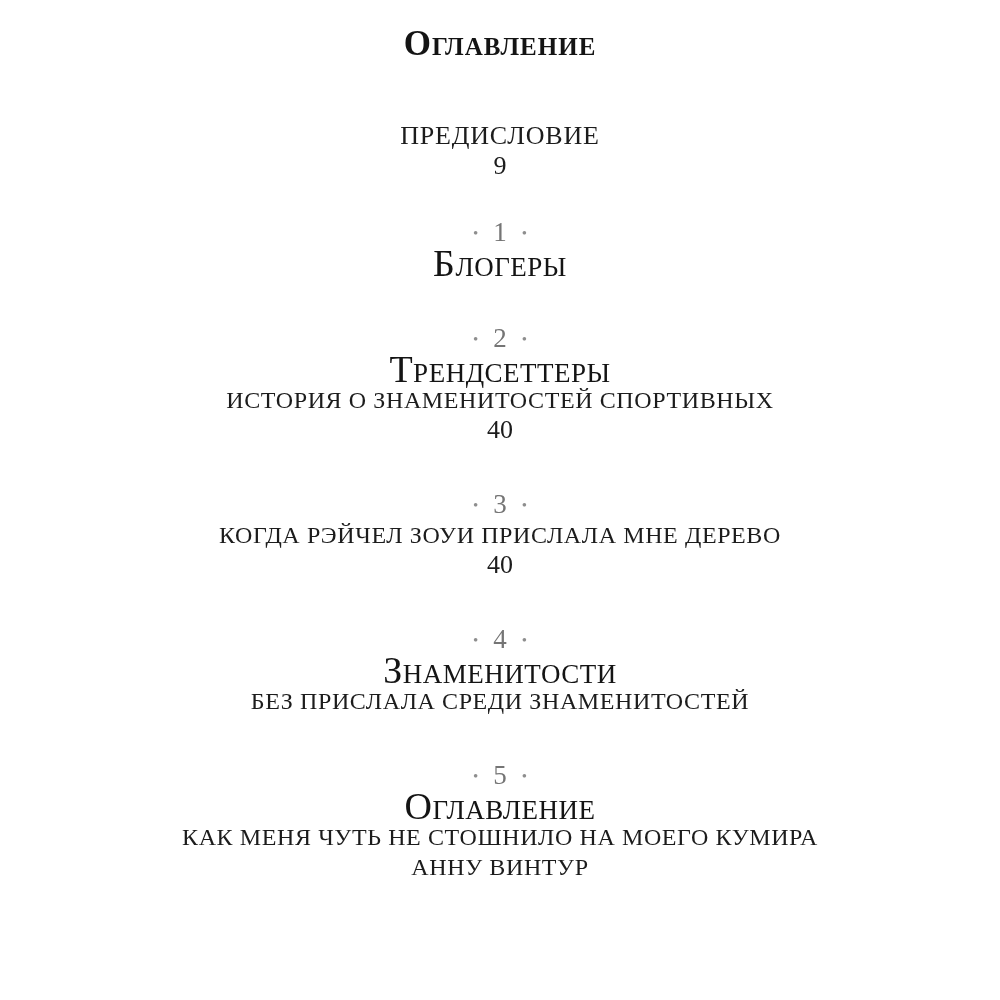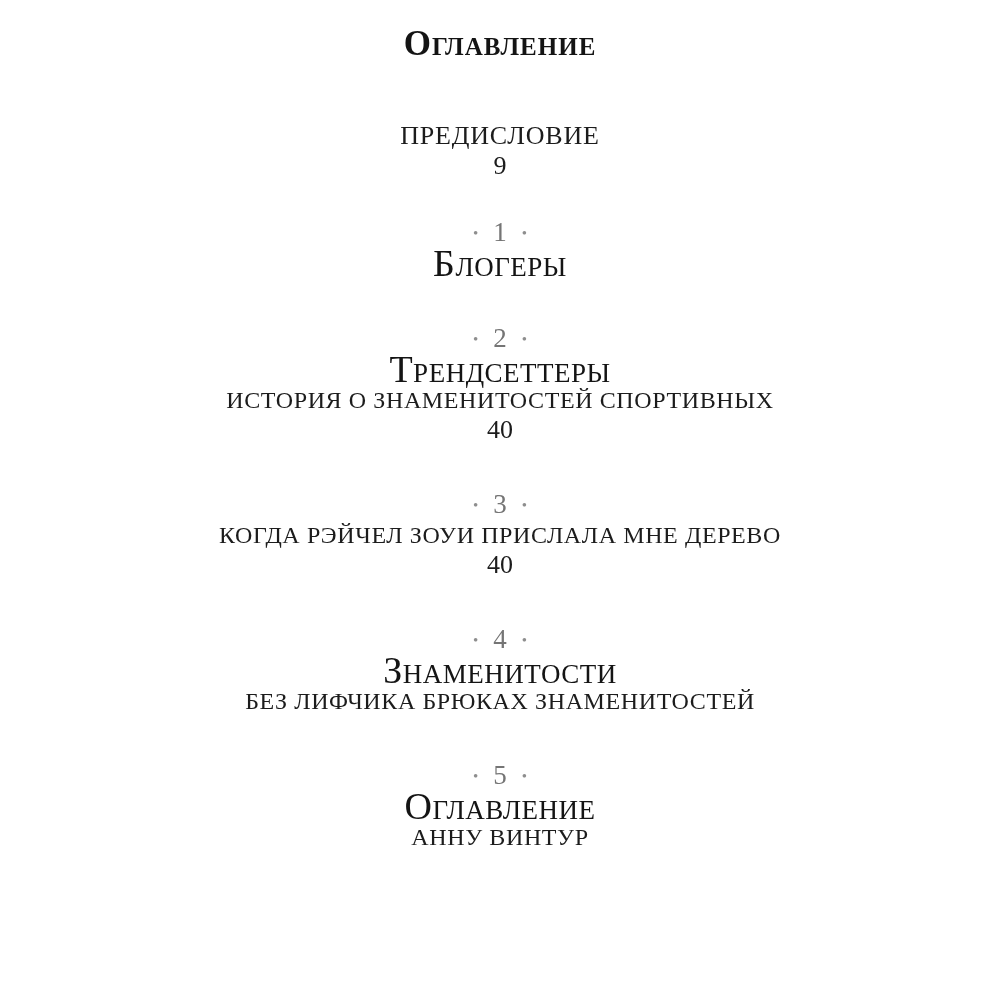--- a/index.html
+++ b/index.html
@@ -111,25 +111,26 @@
     </div>
     <div class="chapter-title-line">КОГДА РЭЙЧЕЛ ЗОУИ ПРИСЛАЛА МНЕ ДЕРЕВО</div>
     <div class="entry-page">40</div>
   </div>
 
   <div class="chapter-block">
     <div class="chapter-number-line">
       <span class="bullet">•</span><span>4</span><span class="bullet">•</span>
     </div>
     <div class="chapter-category">Знаменитости</div>
-    <div class="chapter-title-line">БЕЗ ЛИФЧИКА БРЮКАХ ЗНАМЕНИТОСТЕЙ</div>
+    <div class="chapter-title-line">БЕЗ ПРИСЛАЛА СРЕДИ ЗНАМЕНИТОСТЕЙ</div>
   </div>
 
   <div class="chapter-block">
     <div class="chapter-number-line">
       <span class="bullet">•</span><span>5</span><span class="bullet">•</span>
     </div>
     <div class="chapter-category">Оглавление</div>
+    <div class="chapter-title-line">КАК МЕНЯ ЧУТЬ НЕ СТОШНИЛО НА МОЕГО КУМИРА</div>
     <div class="chapter-title-line">АННУ ВИНТУР</div>
 
   </div>
 
 </div>
 
 </body></html>

